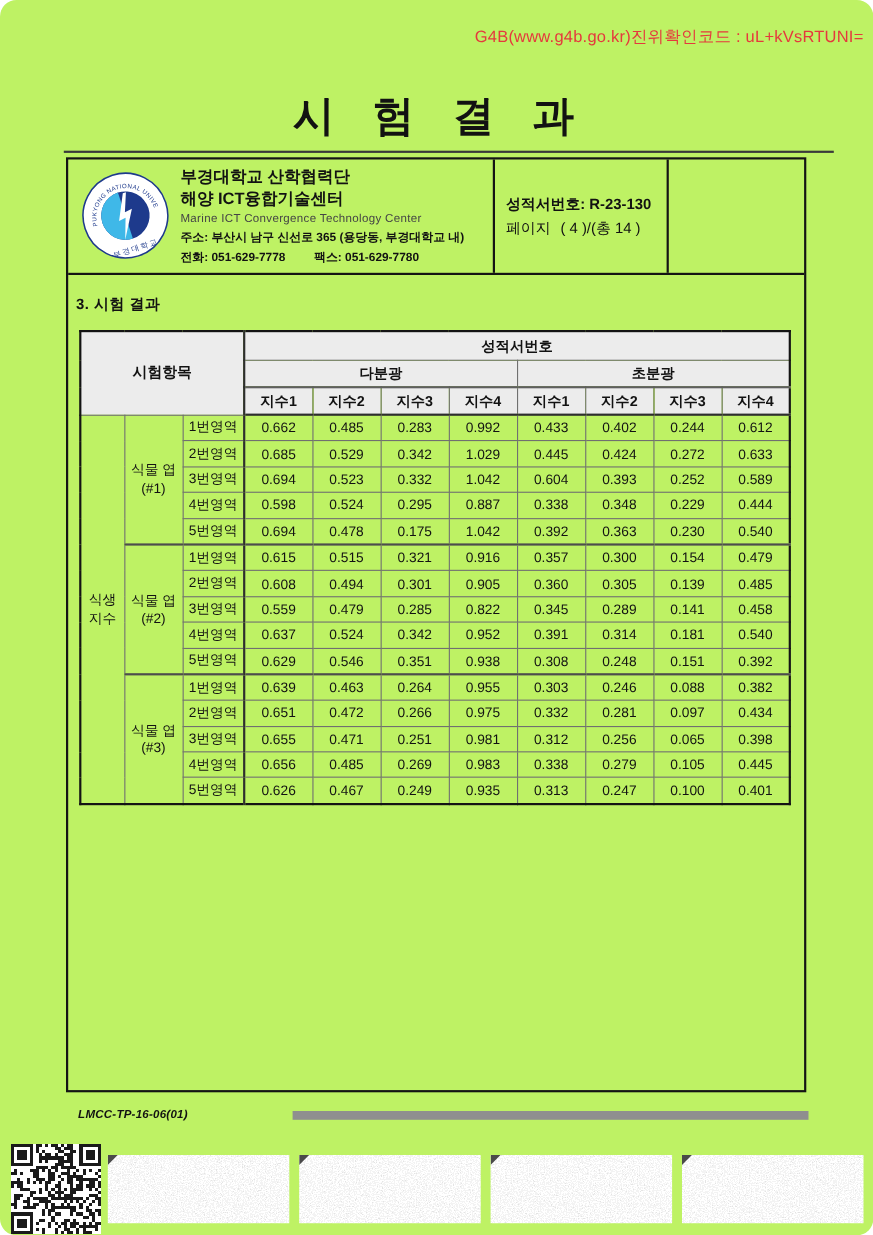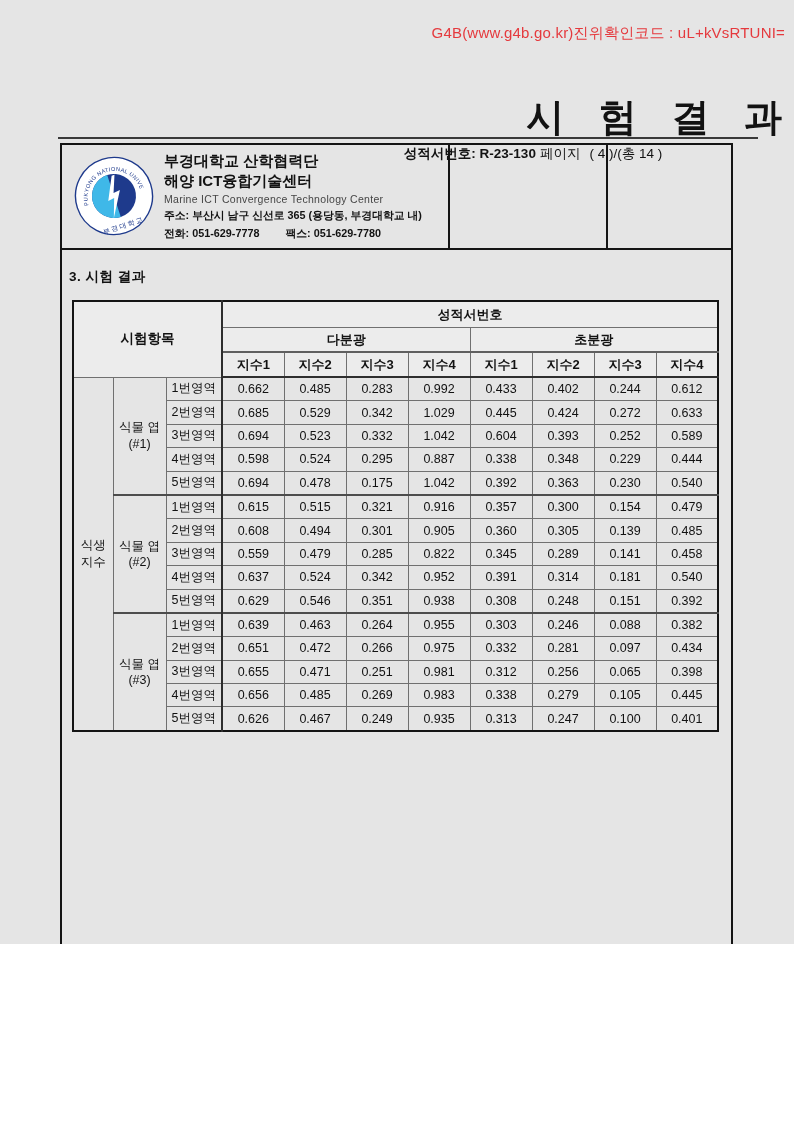--- a/index.html
+++ b/index.html
@@ -1,36 +1,36 @@
 <!DOCTYPE html>
 <html><head>
 <meta charset="utf-8">
 <style>
   html,body{margin:0;padding:0;background:#ffffff;}
-  .page{position:relative;width:794px;height:944px;background:#e5e5e5;
-        font-family:"Liberation Sans",sans-serif;color:#121212;overflow:hidden;}
+  .page{position:relative;width:794px;height:1123px;background:#bef264;
+        font-family:"Liberation Sans",sans-serif;color:#121212;overflow:hidden;border-radius:15px;}
 
   .verify{position:absolute;top:24px;right:9px;font-size:15px;color:#e5393d;letter-spacing:.2px;}
 
-  .doc-title{position:absolute;top:92px;left:0;width:100%;text-align:right;
+  .doc-title{position:absolute;top:80px;left:0;width:100%;text-align:center;
              font-size:38px;font-weight:bold;letter-spacing:12px;padding-left:6px;box-sizing:border-box;}
   .title-rule{position:absolute;left:58px;top:137px;width:700px;height:0;border-top:2px solid #3a3a3a;}
 
   .frame{position:absolute;left:60px;top:143px;width:669px;height:846px;border:2px solid #141414;box-sizing:content-box;}
 
   .org-strip{display:flex;height:103px;border-bottom:2px solid #141414;}
   .org-cell{width:386px;position:relative;}
   .logo{position:absolute;left:12px;top:11px;width:80px;height:80px;}
   .org-text{position:absolute;left:102px;top:6px;}
   .org-name{font-size:15px;font-weight:bold;line-height:1.35;}
   .org-en{font-size:10.5px;color:#454545;margin-top:1px;letter-spacing:.3px;}
   .org-addr{font-size:10.8px;font-weight:bold;margin-top:4px;}
   .org-tel{font-size:10.8px;font-weight:bold;margin-top:4px;}
   .fax-gap{display:inline-block;width:26px;}
-  .report-cell{width:158px;border-left:2px solid #141414;display:flex;flex-direction:row;
+  .report-cell{width:158px;border-left:2px solid #141414;display:flex;flex-direction:column;
                justify-content:center;padding-left:10px;box-sizing:border-box;gap:4px;}
   .report-line{font-size:13.5px;font-weight:bold;white-space:nowrap;}
   .page-line{font-size:13.5px;white-space:nowrap;}
   .page-line .lbl{font-weight:normal;margin-right:9px;}
   .empty-cell{flex:1;border-left:2px solid #141414;}
 
   .section-heading{position:absolute;left:69px;top:268px;font-size:13.5px;font-weight:bold;letter-spacing:.5px;}
 
   table.results{position:absolute;left:72px;top:300px;border-collapse:collapse;table-layout:fixed;
                 width:646px;font-size:12.5px;border:2px solid #141414;}

